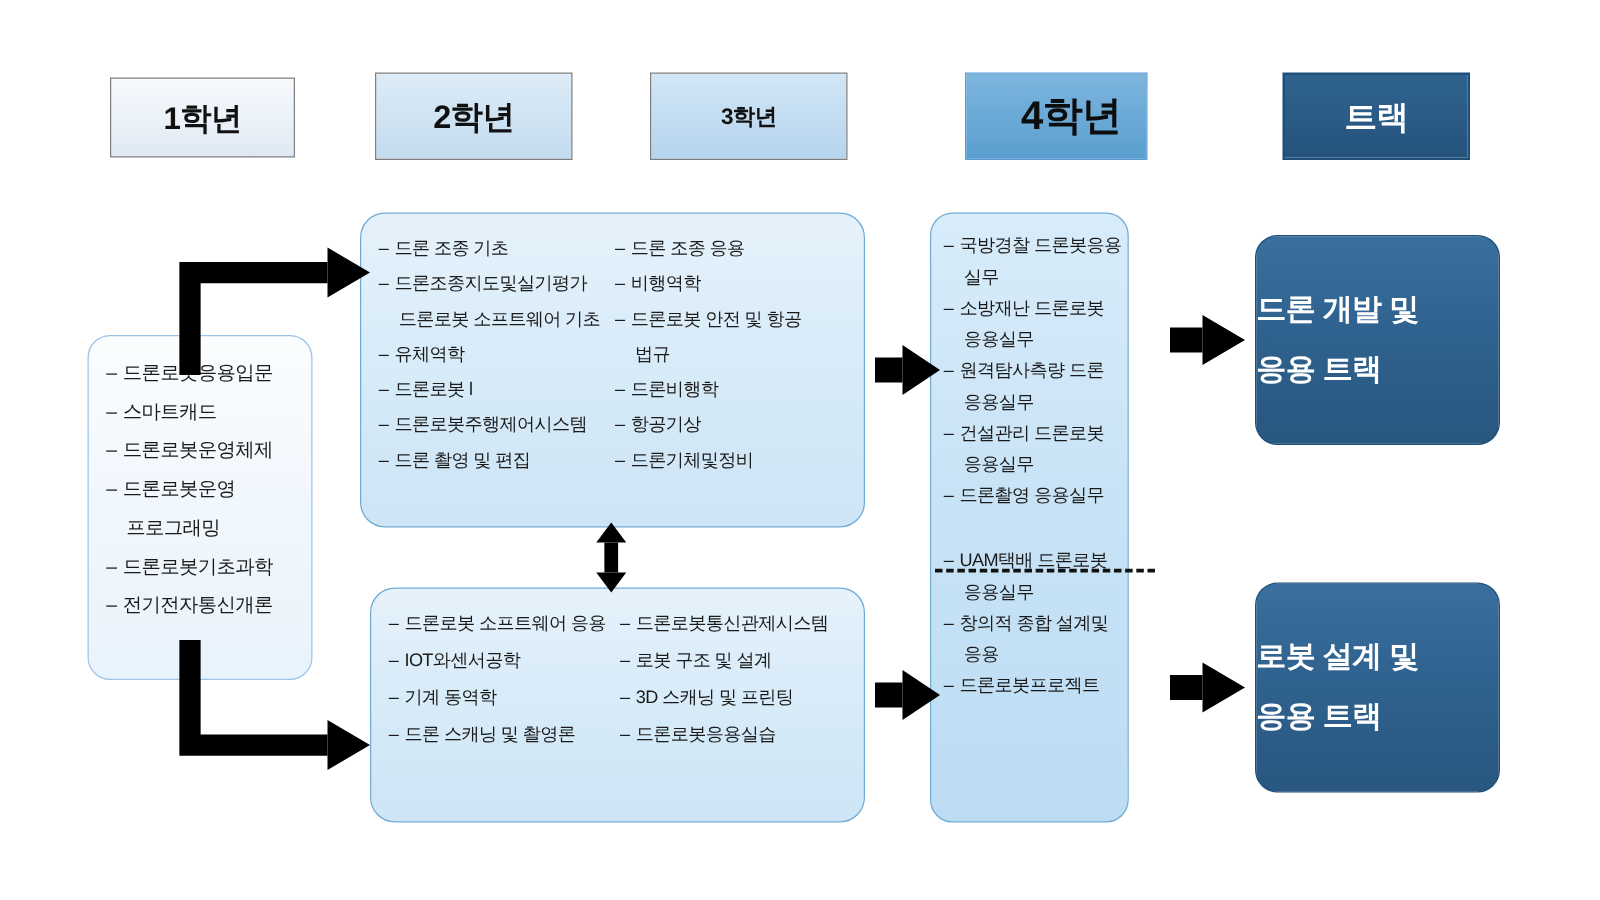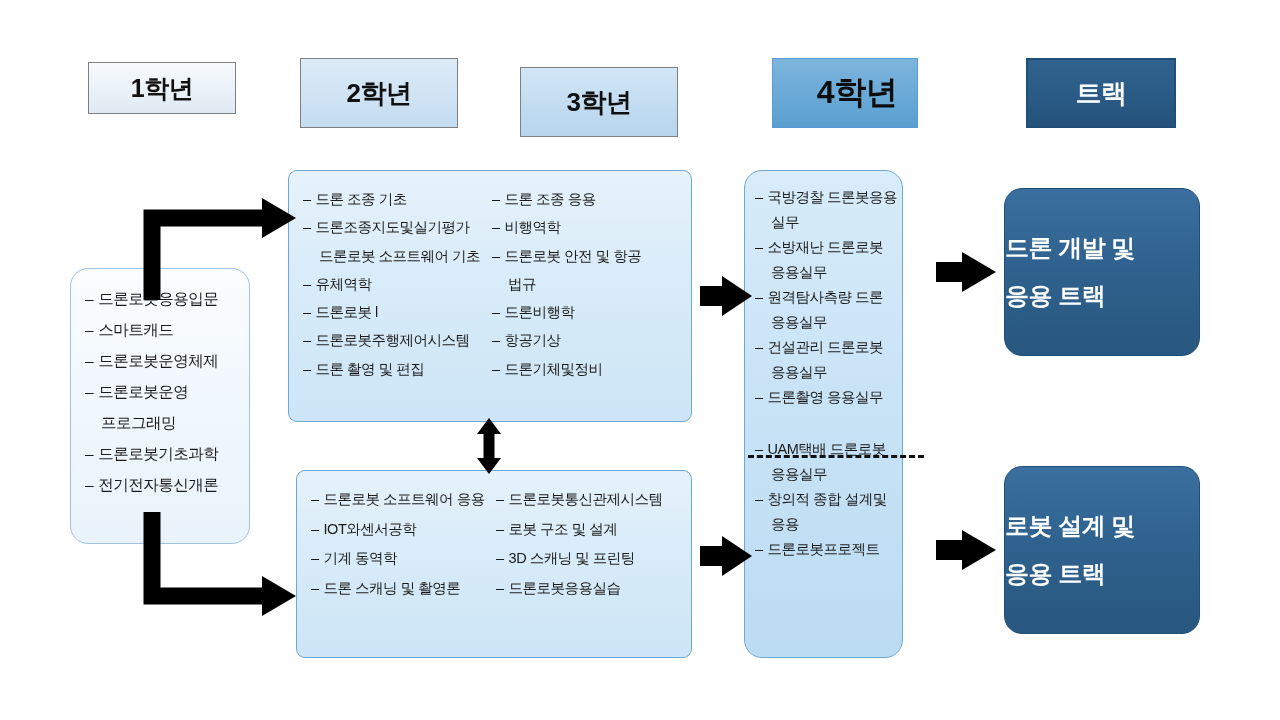--- a/index.html
+++ b/index.html
@@ -27,37 +27,36 @@
     display: flex;
     align-items: center;
     justify-content: center;
     font-weight: bold;
     border: 1px solid #7f7f7f;
     box-sizing: border-box;
     text-align: center;
     letter-spacing: -0.5px;
   }
   .year-1 {
-    left: 88px; top: 62px; width: 148px; height: 52px;
+    left: 88px; top: 62px; width: 148px; height: 64px;
     background: linear-gradient(180deg, #f7fafd 0%, #eaf1f8 55%, #dfe9f3 100%);
     color: #111111;
     font-size: 25px;
   }
   .year-2 {
     left: 300px; top: 58px; width: 158px; height: 70px;
     background: linear-gradient(180deg, #dcebf7 0%, #cfe3f3 55%, #c3dcf0 100%);
     color: #111111;
     font-size: 26px;
   }
   .year-3 {
     left: 520px; top: 58px; width: 158px; height: 70px;
     background: linear-gradient(180deg, #d2e6f6 0%, #c2dcf1 55%, #b6d5ee 100%);
     color: #111111;
-    font-size: 26px;
-    margin-top: 9px;
+    font-size: 18px;
   }
   .year-4 {
     left: 772px; top: 58px; width: 146px; height: 70px;
     background: linear-gradient(180deg, #7db5dd 0%, #69a9d6 55%, #5a9fd0 100%);
     color: #0d0d0d;
     font-size: 32px;
     border-color: #5b9bd5;
     padding-left: 24px;
   }
   .track-head {
@@ -66,21 +65,21 @@
     color: #ffffff;
     font-size: 26px;
     border: 2px solid #1f4e79;
     justify-content: center;
   }
 
   
   .course-box {
     position: absolute;
     box-sizing: border-box;
-    border-radius: 9px;
+    border-radius: 20px;
     border: 1px solid #6ea8d4;
     background: linear-gradient(180deg, #e6f2fb 0%, #d9ecf9 40%, #cde5f6 100%);
     padding: 14px 14px;
   }
   .box-y1 {
     left: 70px; top: 268px; width: 180px; height: 276px;
     border-radius: 18px;
     background: linear-gradient(180deg, #fbfdfe 0%, #f2f8fd 40%, #e9f3fb 100%);
     border: 1px solid #9dc3e6;
   }

